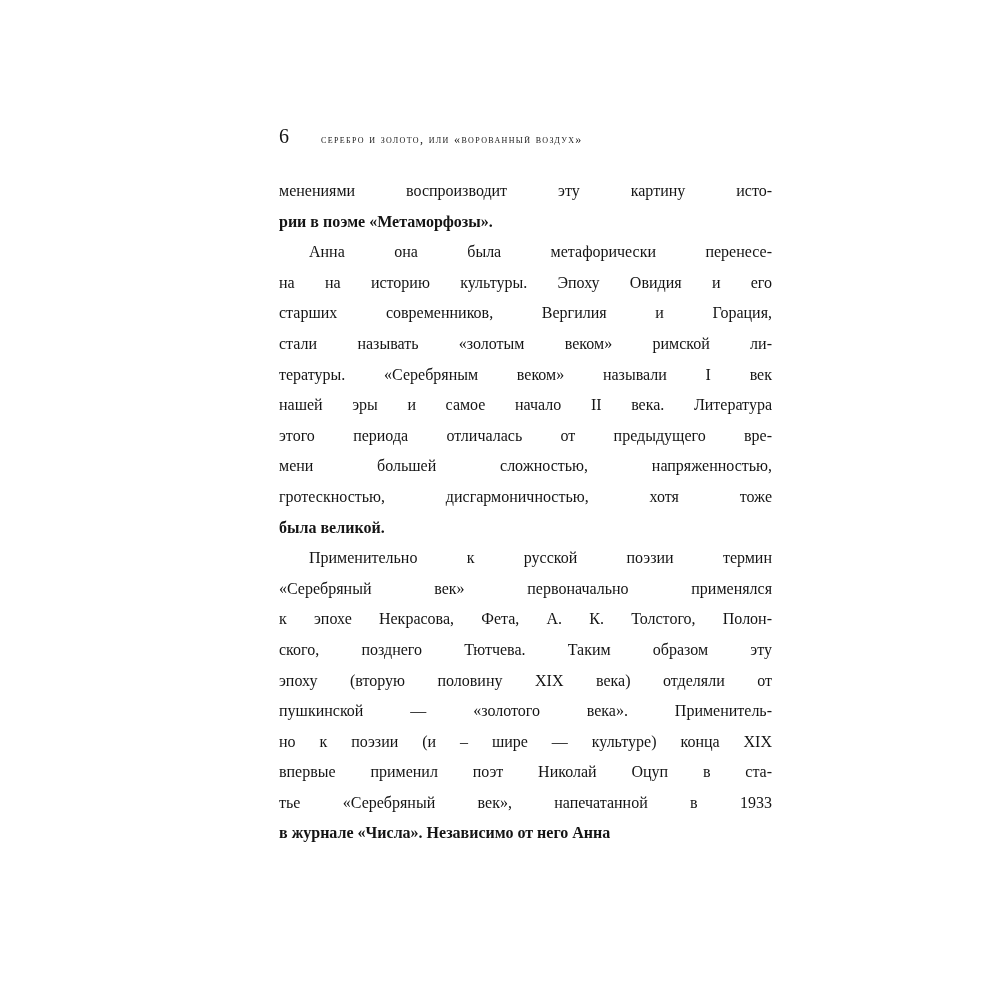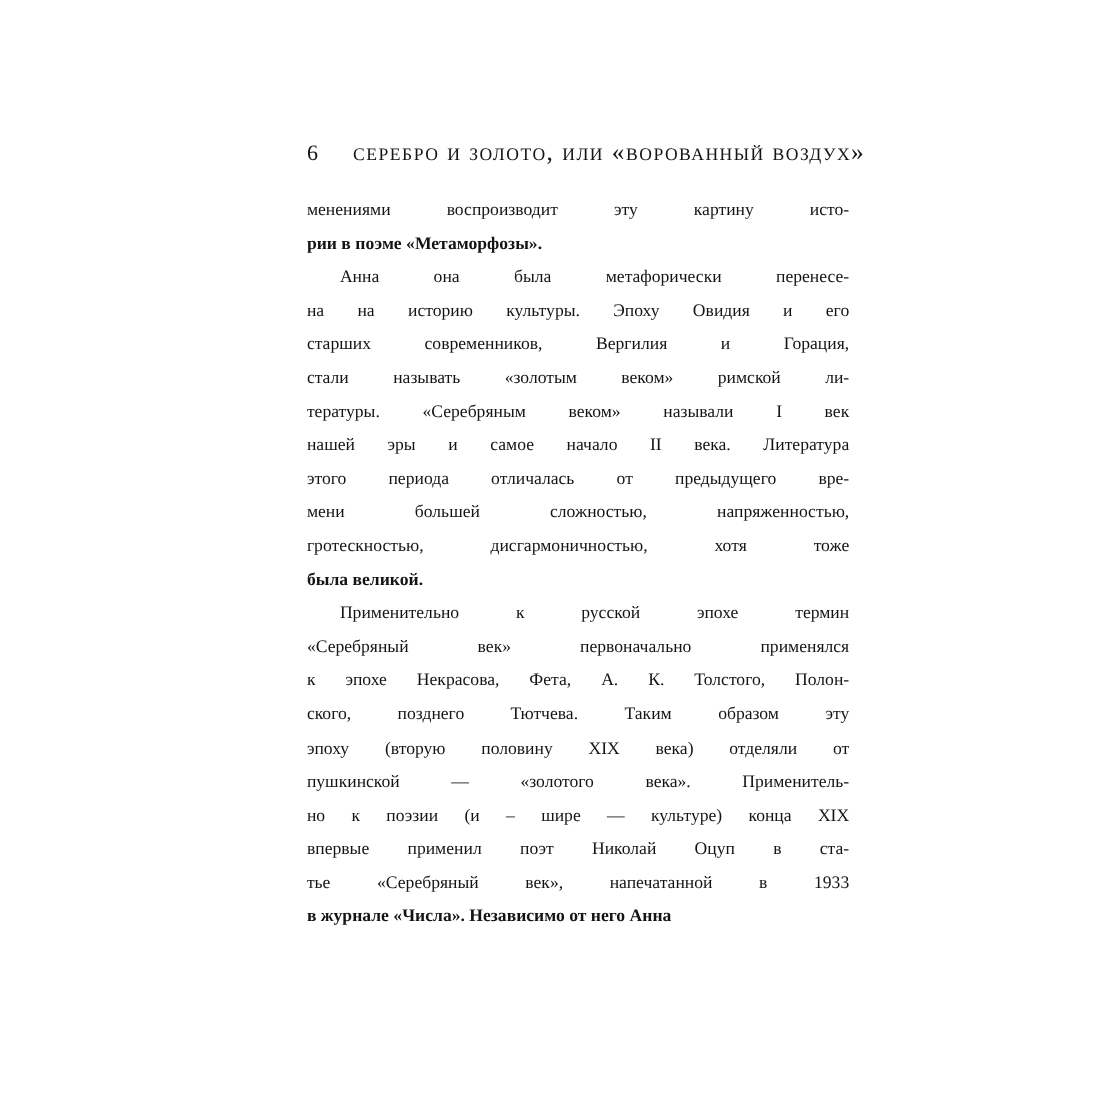--- a/index.html
+++ b/index.html
@@ -36,21 +36,21 @@
     white-space: nowrap;
   }
   .folio {
     font-size: 20px;
     line-height: 1;
     color: #141414;
     width: 42px;
     flex: 0 0 42px;
   }
   .head-title {
-    font-size: 23px;
+    font-size: 12px;
     line-height: 1;
     letter-spacing: 1.35px;
     font-variant: small-caps;
     text-transform: lowercase;
     color: #141414;
     white-space: nowrap;
   }
 
   
   .textblock {
@@ -109,21 +109,21 @@
       <span class="ln">стали называть «золотым веком» римской ли-</span>
       <span class="ln">тературы. «Серебряным веком» называли I век</span>
       <span class="ln">нашей эры и самое начало II века. Литература</span>
       <span class="ln">этого периода отличалась от предыдущего вре-</span>
       <span class="ln">мени большей сложностью, напряженностью,</span>
       <span class="ln">гротескностью, дисгармоничностью, хотя тоже</span>
       <span class="ln last">была великой.</span>
     </p>
 
     <p class="para">
-      <span class="ln first-indent">Применительно к русской эпохе термин</span>
+      <span class="ln first-indent">Применительно к русской поэзии термин</span>
       <span class="ln">«Серебряный век» первоначально применялся</span>
       <span class="ln">к эпохе Некрасова, Фета, А. К. Толстого, Полон-</span>
       <span class="ln">ского, позднего Тютчева. Таким образом эту</span>
       <span class="ln">эпоху (вторую половину XIX века) отделяли от</span>
       <span class="ln">пушкинской — «золотого века». Применитель-</span>
       <span class="ln">но к поэзии (и – шире — культуре) конца XIX</span>
       <span class="ln">впервые применил поэт Николай Оцуп в ста-</span>
       <span class="ln">тье «Серебряный век», напечатанной в 1933</span>
       <span class="ln last">в журнале «Числа». Независимо от него Анна</span>
     </p>

